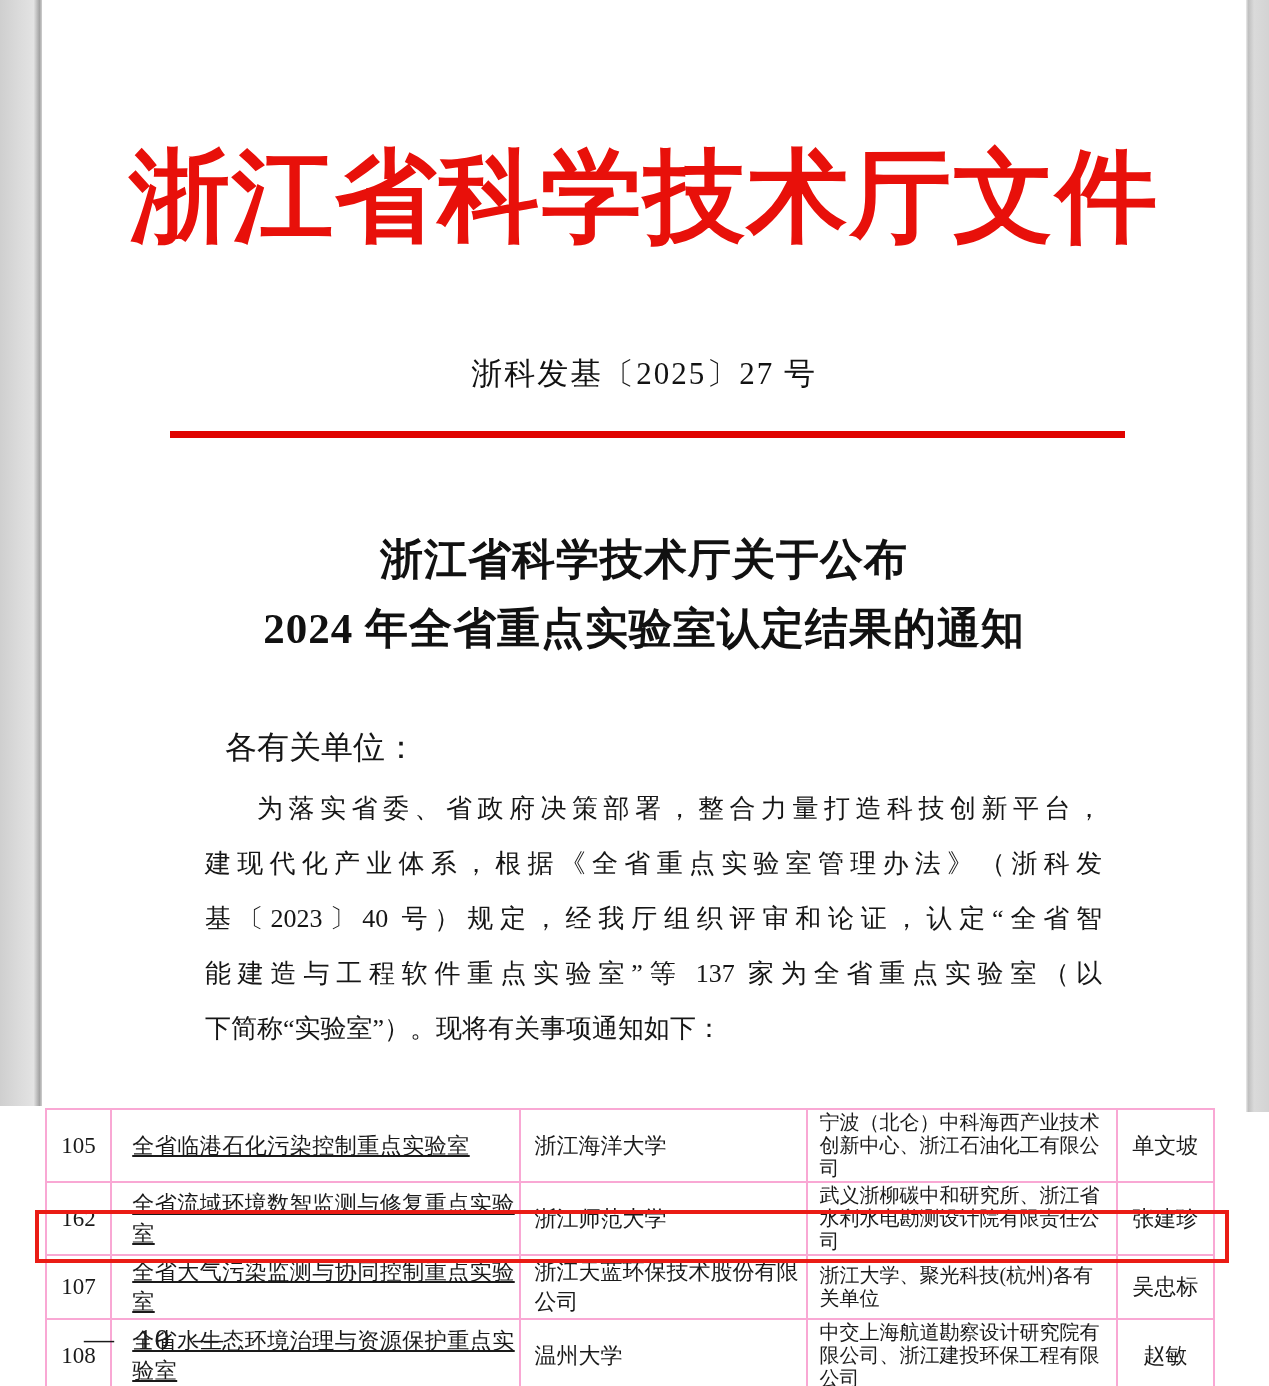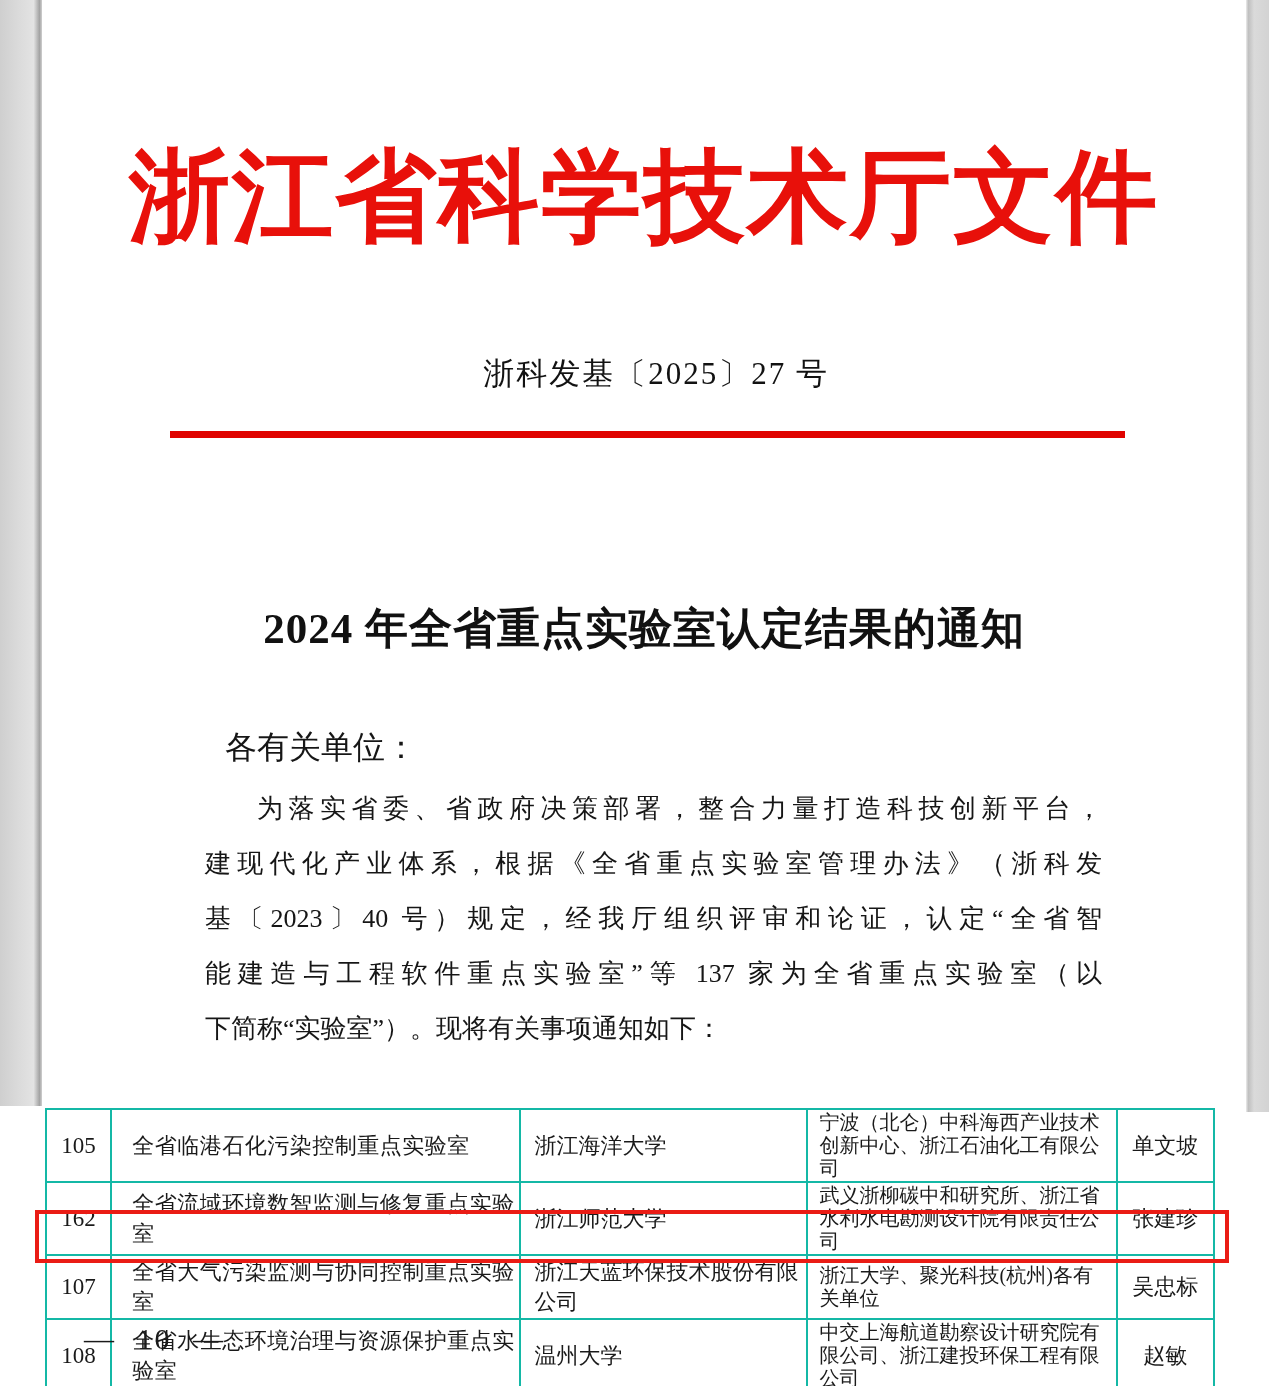--- a/index.html
+++ b/index.html
@@ -20,21 +20,21 @@
   .edge-right {
     position: absolute; left: 1246px; top: 0; width: 23px; height: 1112px;
     background: linear-gradient(to left, #d3d3d3 0%, #dadada 65%, #bfbfbf 90%, #ececec 100%);
   }
   .agency-title {
     position: absolute; left: 42px; top: 130px; width: 1204px;
     text-align: center; font-size: 101px; font-weight: bold;
     color: #e8100a; letter-spacing: 2px; white-space: nowrap; font-family: Liberation Serif, serif;
   }
   .doc-number {
-    position: absolute; left: 54px; top: 353px; width: 1204px;
+    position: absolute; left: 42px; top: 353px; width: 1204px;
     text-align: center; font-size: 31px; letter-spacing: 2px; color: #121212;
   }
   .red-rule {
     position: absolute; left: 170px; top: 431px; width: 955px; height: 7px;
     background: #e00300;
   }
   .notice-title {
     position: absolute; left: 42px; width: 1204px;
     text-align: center; font-weight: bold; font-size: 43px;
     letter-spacing: 1px; color: #111;
@@ -51,28 +51,28 @@
   }
   .bline { height: 55px; line-height: 55px; }
   .bline.just { text-align: justify; text-align-last: justify; }
   .bline.indent { text-indent: 2em; }
   .lab-table {
     position: absolute; left: 45px; top: 1108px; width: 1170px;
     border-collapse: collapse; table-layout: fixed;
     font-family: "Liberation Serif", "DejaVu Serif", serif;
   }
   .lab-table td {
-    border: 2px solid #14b8a6; color: #1a1a1a;
+    border: 2px solid #f9a8d4; color: #1a1a1a;
     overflow: hidden; vertical-align: middle;
   }
   tr.r1, tr.r2 { height: 52px; }
   tr.r3 { height: 42px; }
   tr.r4 { height: 44px; }
   .c-no   { width: 61px;  text-align: center; font-size: 23px; }
-  .c-lab  { width: 384px; padding-left: 20px; font-size: 22px; letter-spacing: 0.5px; }
+  .c-lab  { width: 384px; padding-left: 20px; font-size: 22px; letter-spacing: 0.5px; text-decoration: underline; }
   .c-inst { width: 269px; padding-left: 14px; font-size: 22px; }
   .c-part { width: 289px; padding: 1px 6px 1px 12px; font-size: 20px; line-height: 23px; }
   .c-lead { width: 93px;  text-align: center; font-size: 22px; }
   .highlight-box {
     position: absolute; left: 35px; top: 1210px; width: 1194px; height: 53px;
     border: 4px solid #ea1c15; box-sizing: border-box; background: transparent;
   }
   .page-number {
     position: absolute; left: 84px; top: 1322px;
     font-size: 30px; color: #1a1a1a; word-spacing: 12px; letter-spacing: 2px;
@@ -82,20 +82,21 @@
 <body>
 
 <div class="page">
   <div class="edge-left"></div>
   <div class="edge-right"></div>
 
   <div class="agency-title">浙江省科学技术厅文件</div>
   <div class="doc-number">浙科发基〔2025〕27 号</div>
   <div class="red-rule"></div>
 
+  <div class="notice-title l1">浙江省科学技术厅关于公布</div>
   <div class="notice-title l2">2024 年全省重点实验室认定结果的通知</div>
 
   <div class="salutation">各有关单位：</div>
 
   <div class="body-lines">
     <div class="bline just indent">为落实省委、省政府决策部署，整合力量打造科技创新平台，</div>
     <div class="bline just">建现代化产业体系，根据《全省重点实验室管理办法》（浙科发</div>
     <div class="bline just">基〔2023〕40 号）规定，经我厅组织评审和论证，认定“全省智</div>
     <div class="bline just">能建造与工程软件重点实验室”等 137 家为全省重点实验室（以</div>
     <div class="bline">下简称“实验室”）。现将有关事项通知如下：</div>

